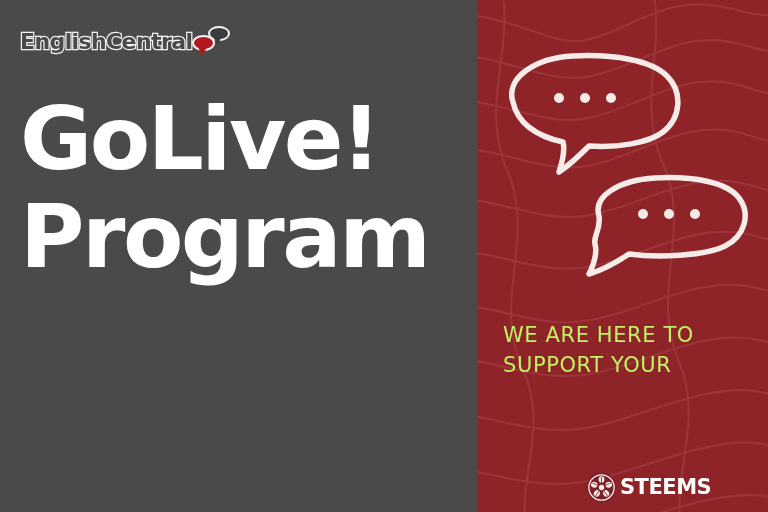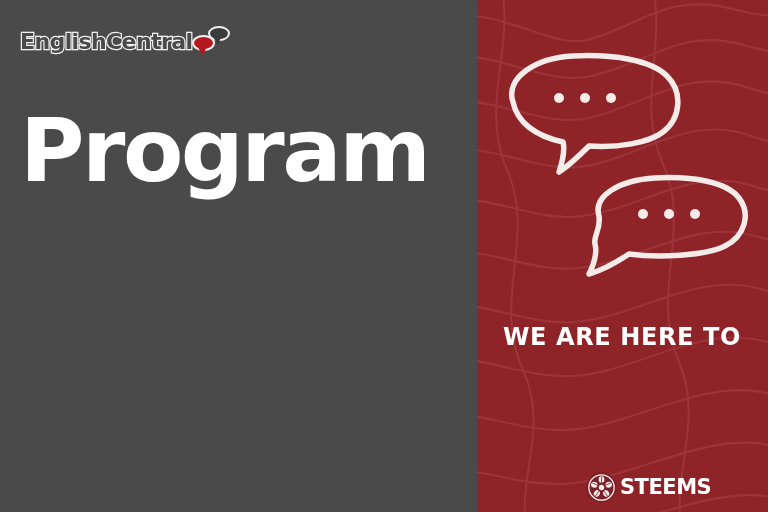--- a/index.html
+++ b/index.html
@@ -130,25 +130,25 @@
     height: 250px;
   }
   .support-text {
     position: absolute;
     left: 26px;
     top: 320px;
     width: 250px;
   }
   .support-line {
     font-family: "DejaVu Sans", sans-serif;
-    font-weight: bold;
-    font-size: 24px;
+    font-weight: normal;
+    font-size: 21px;
     line-height: 1.45;
     letter-spacing: 0.6px;
-    color: #ffffff;
+    color: #bef264;
     text-transform: uppercase;
     white-space: nowrap;
     margin: 0;
   }
 
   
   .ms-logo {
     position: absolute;
     left: 586px;
     top: 472px;
@@ -184,20 +184,21 @@
 
     <div class="ec-logo">
       <span class="ec-wordmark">EnglishCentral</span>
       <span class="ec-bubbles">
         <span class="ec-bub-back"></span>
         <span class="ec-bub-front"></span>
       </span>
     </div>
 
     <div class="headline">
+      <p class="headline-line l1">GoLive!</p>
       <p class="headline-line l2">Program</p>
     </div>
 
   </div>
 
   <div class="right-panel">
 
     <svg class="topo" viewBox="0 0 380 560">
       <g fill="none" stroke="#a8424a" stroke-width="2.1">
         <path d="M-10 40 C60 20 110 70 150 60 C200 48 230 10 300 30 C345 43 370 30 400 20"></path>
@@ -233,20 +234,21 @@
                  C228 216 180 218 152 214 C140 222 126 230 112 234 C118 222 120 212 118 204
                  C116 196 124 190 122 176 Z" fill="none" stroke="#f5ece9" stroke-width="5.5" stroke-linejoin="round" stroke-linecap="round"></path>
         <circle cx="166" cy="174" r="5" fill="#f5ece9"></circle>
         <circle cx="192" cy="174" r="5" fill="#f5ece9"></circle>
         <circle cx="218" cy="174" r="5" fill="#f5ece9"></circle>
       </g>
     </svg>
 
     <div class="support-text">
       <p class="support-line">WE ARE HERE TO</p>
+      <p class="support-line">SUPPORT YOUR</p>
     </div>
 
   </div>
 
   <div class="ms-logo">
     <svg class="ms-mark" viewBox="0 0 60 60">
       <circle cx="30" cy="30" r="29" fill="#7a2028"></circle>
       <circle cx="30" cy="30" r="24.5" fill="none" stroke="#f5ece9" stroke-width="2.6"></circle>
       <g fill="#f5ece9">
         <ellipse cx="30" cy="14.5" rx="5.6" ry="6.4"></ellipse>

